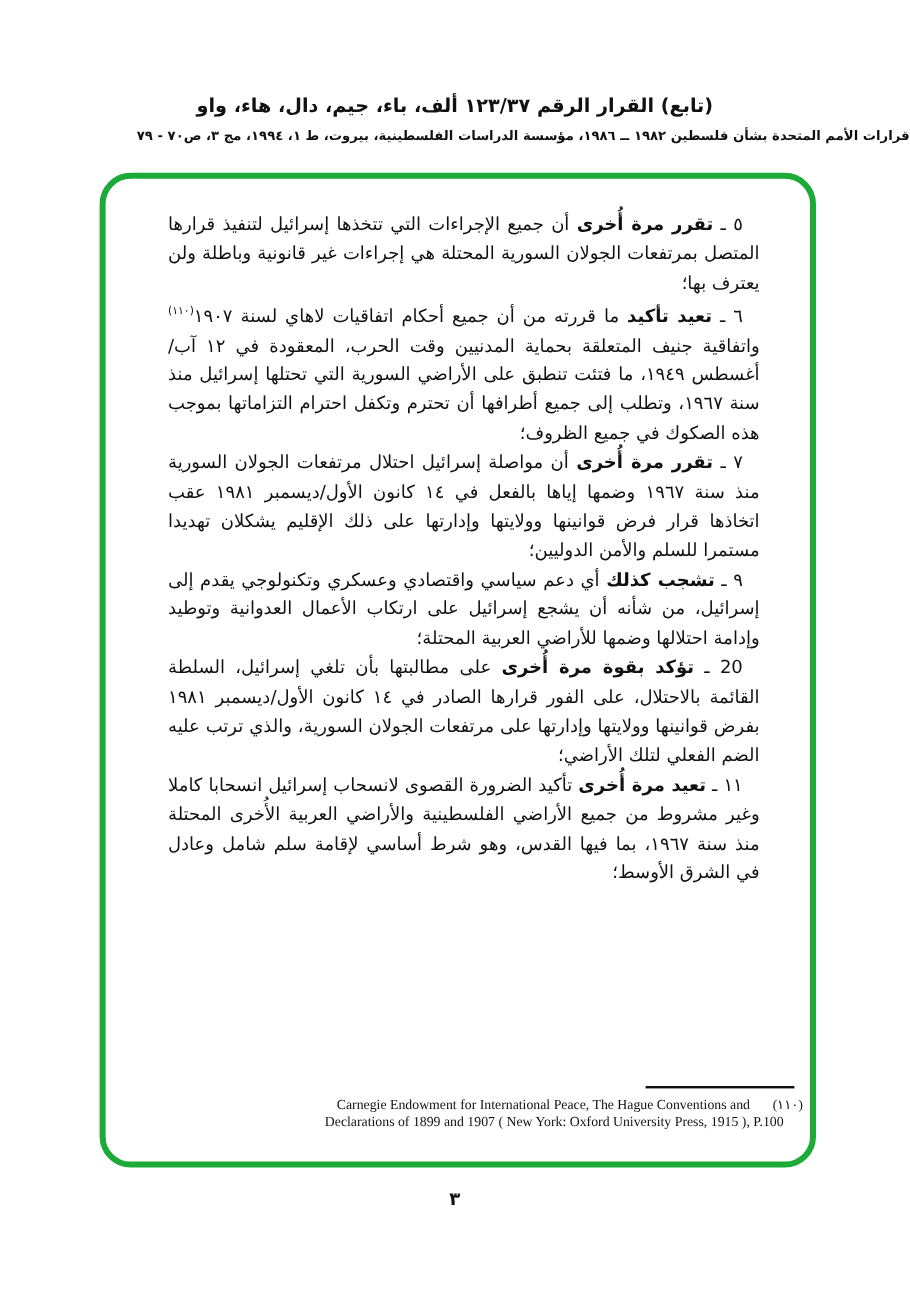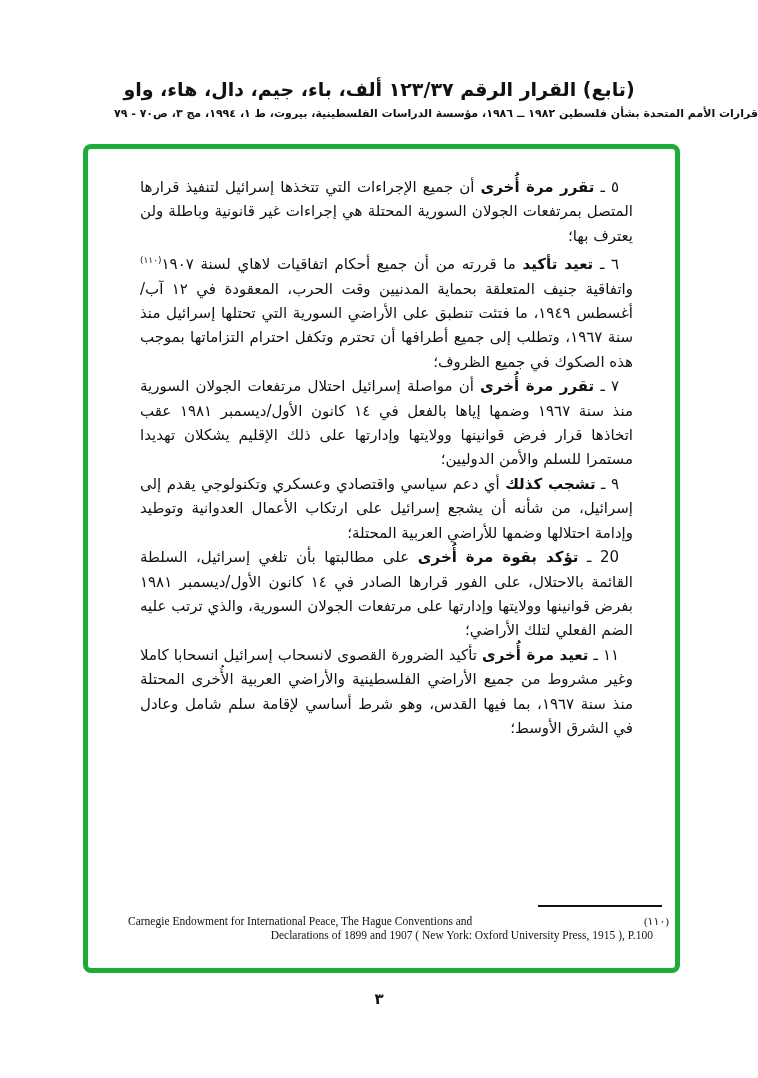--- a/index.html
+++ b/index.html
@@ -10,34 +10,34 @@
     background: #ffffff;
     color: var(--ink);
     font-family: "DejaVu Sans", sans-serif;
     overflow: hidden;
   }
 
   
   .hdr1 {
     position: absolute; top: 78px; left: 0; width: 100%;
     text-align: center; direction: rtl;
-    font-size: 19px; font-weight: bold; letter-spacing: 0.2px;
+    font-size: 16px; font-weight: bold; letter-spacing: 0.2px;
   }
   .hdr2 {
     position: absolute; top: 107px; left: 0; width: 100%;
     text-align: right; direction: rtl;
     font-size: 11px; font-weight: bold;
   }
 
   
   .frame {
     position: absolute; left: 83px; top: 144px;
     width: 597px; height: 829px;
     border: 5px solid var(--frame-green);
-    border-radius: 8px;
+    border-radius: 26px;
     background: #ffffff;
   }
 
   
   .doc-text {
     position: absolute; top: 26px; right: 42px; left: 52px;
     direction: rtl;
     text-align: justify;
     font-size: 15px;
     line-height: 24.4px;
@@ -65,21 +65,21 @@
     margin-top: 7px;
     font-family: "Liberation Serif", serif;
     font-size: 11.5px;
     line-height: 14px;
     color: var(--ink);
   }
   .fn-marker {
     position: absolute; right: -4px; top: 0;
     font-size: 11px;
   }
-  .fn-line1 { margin-right: 40px; }
+  .fn-line1 { text-align: right; margin-right: 40px; }
   .fn-line2 { text-align: right; margin-right: 12px; }
 
   
   .page-num {
     position: absolute; top: 990px; left: 0; width: 100%;
     text-align: center; font-size: 15px; font-weight: bold;
   }
 </style>
 </head>
 <body>

